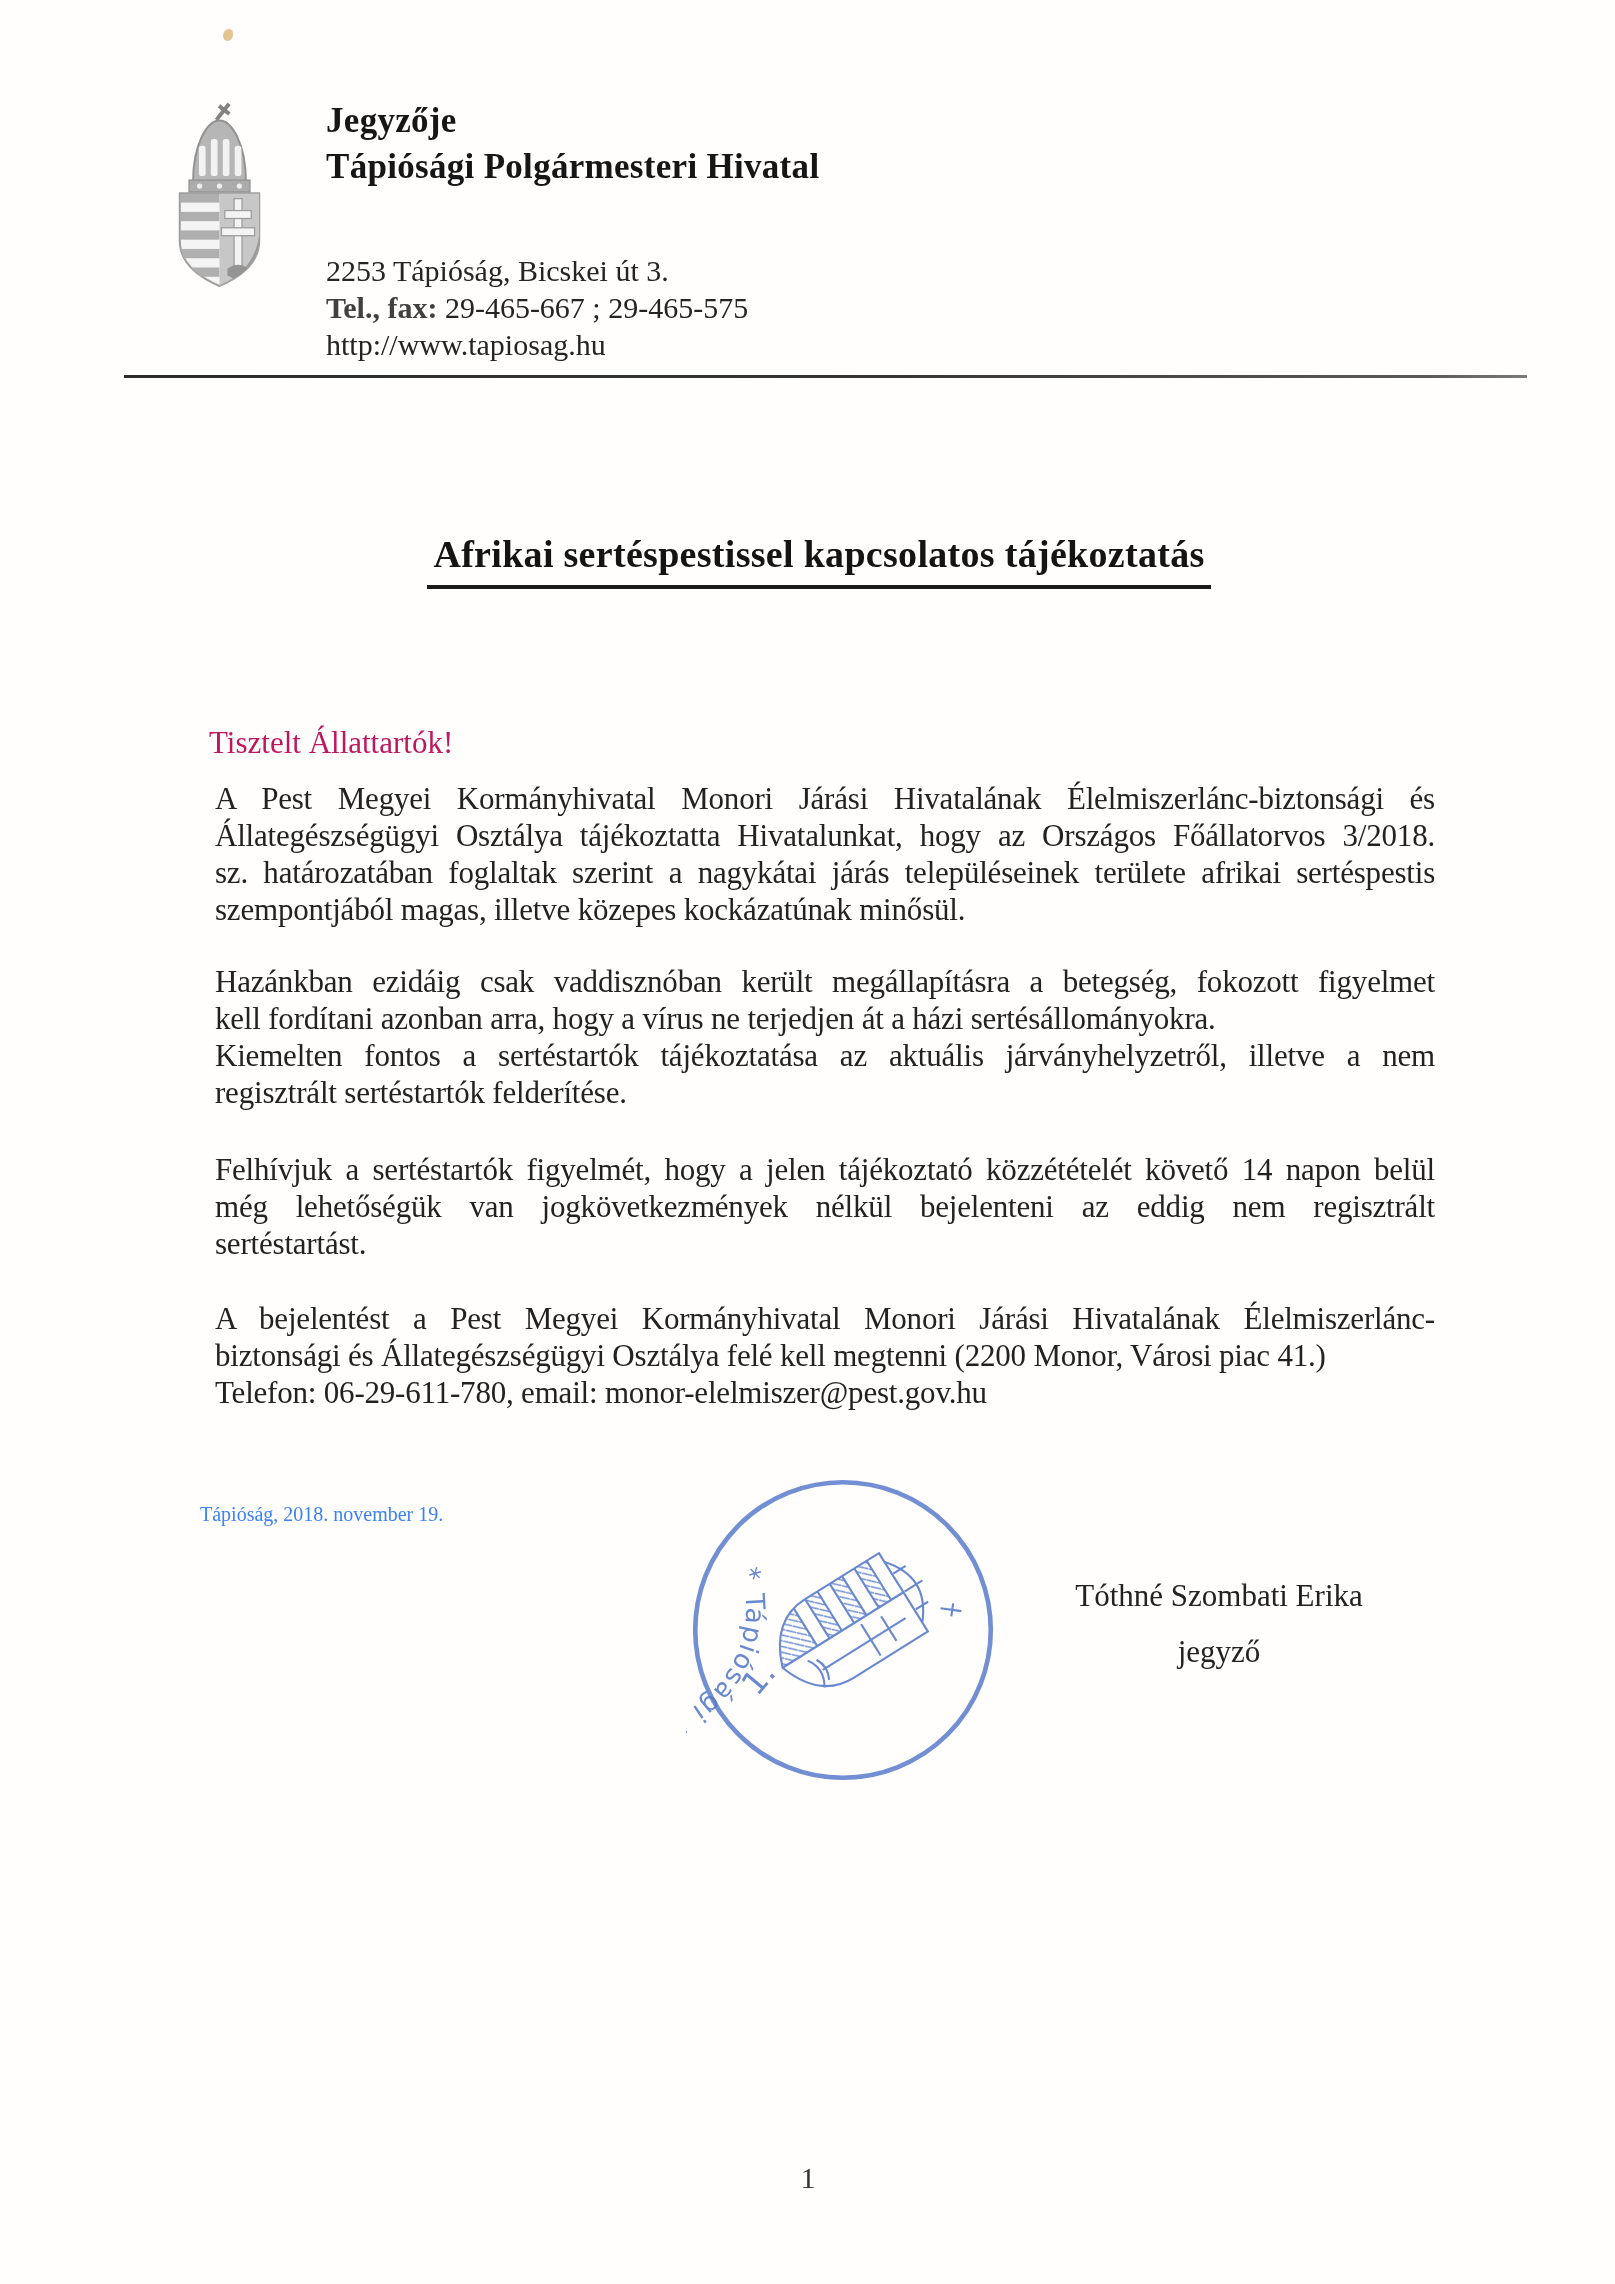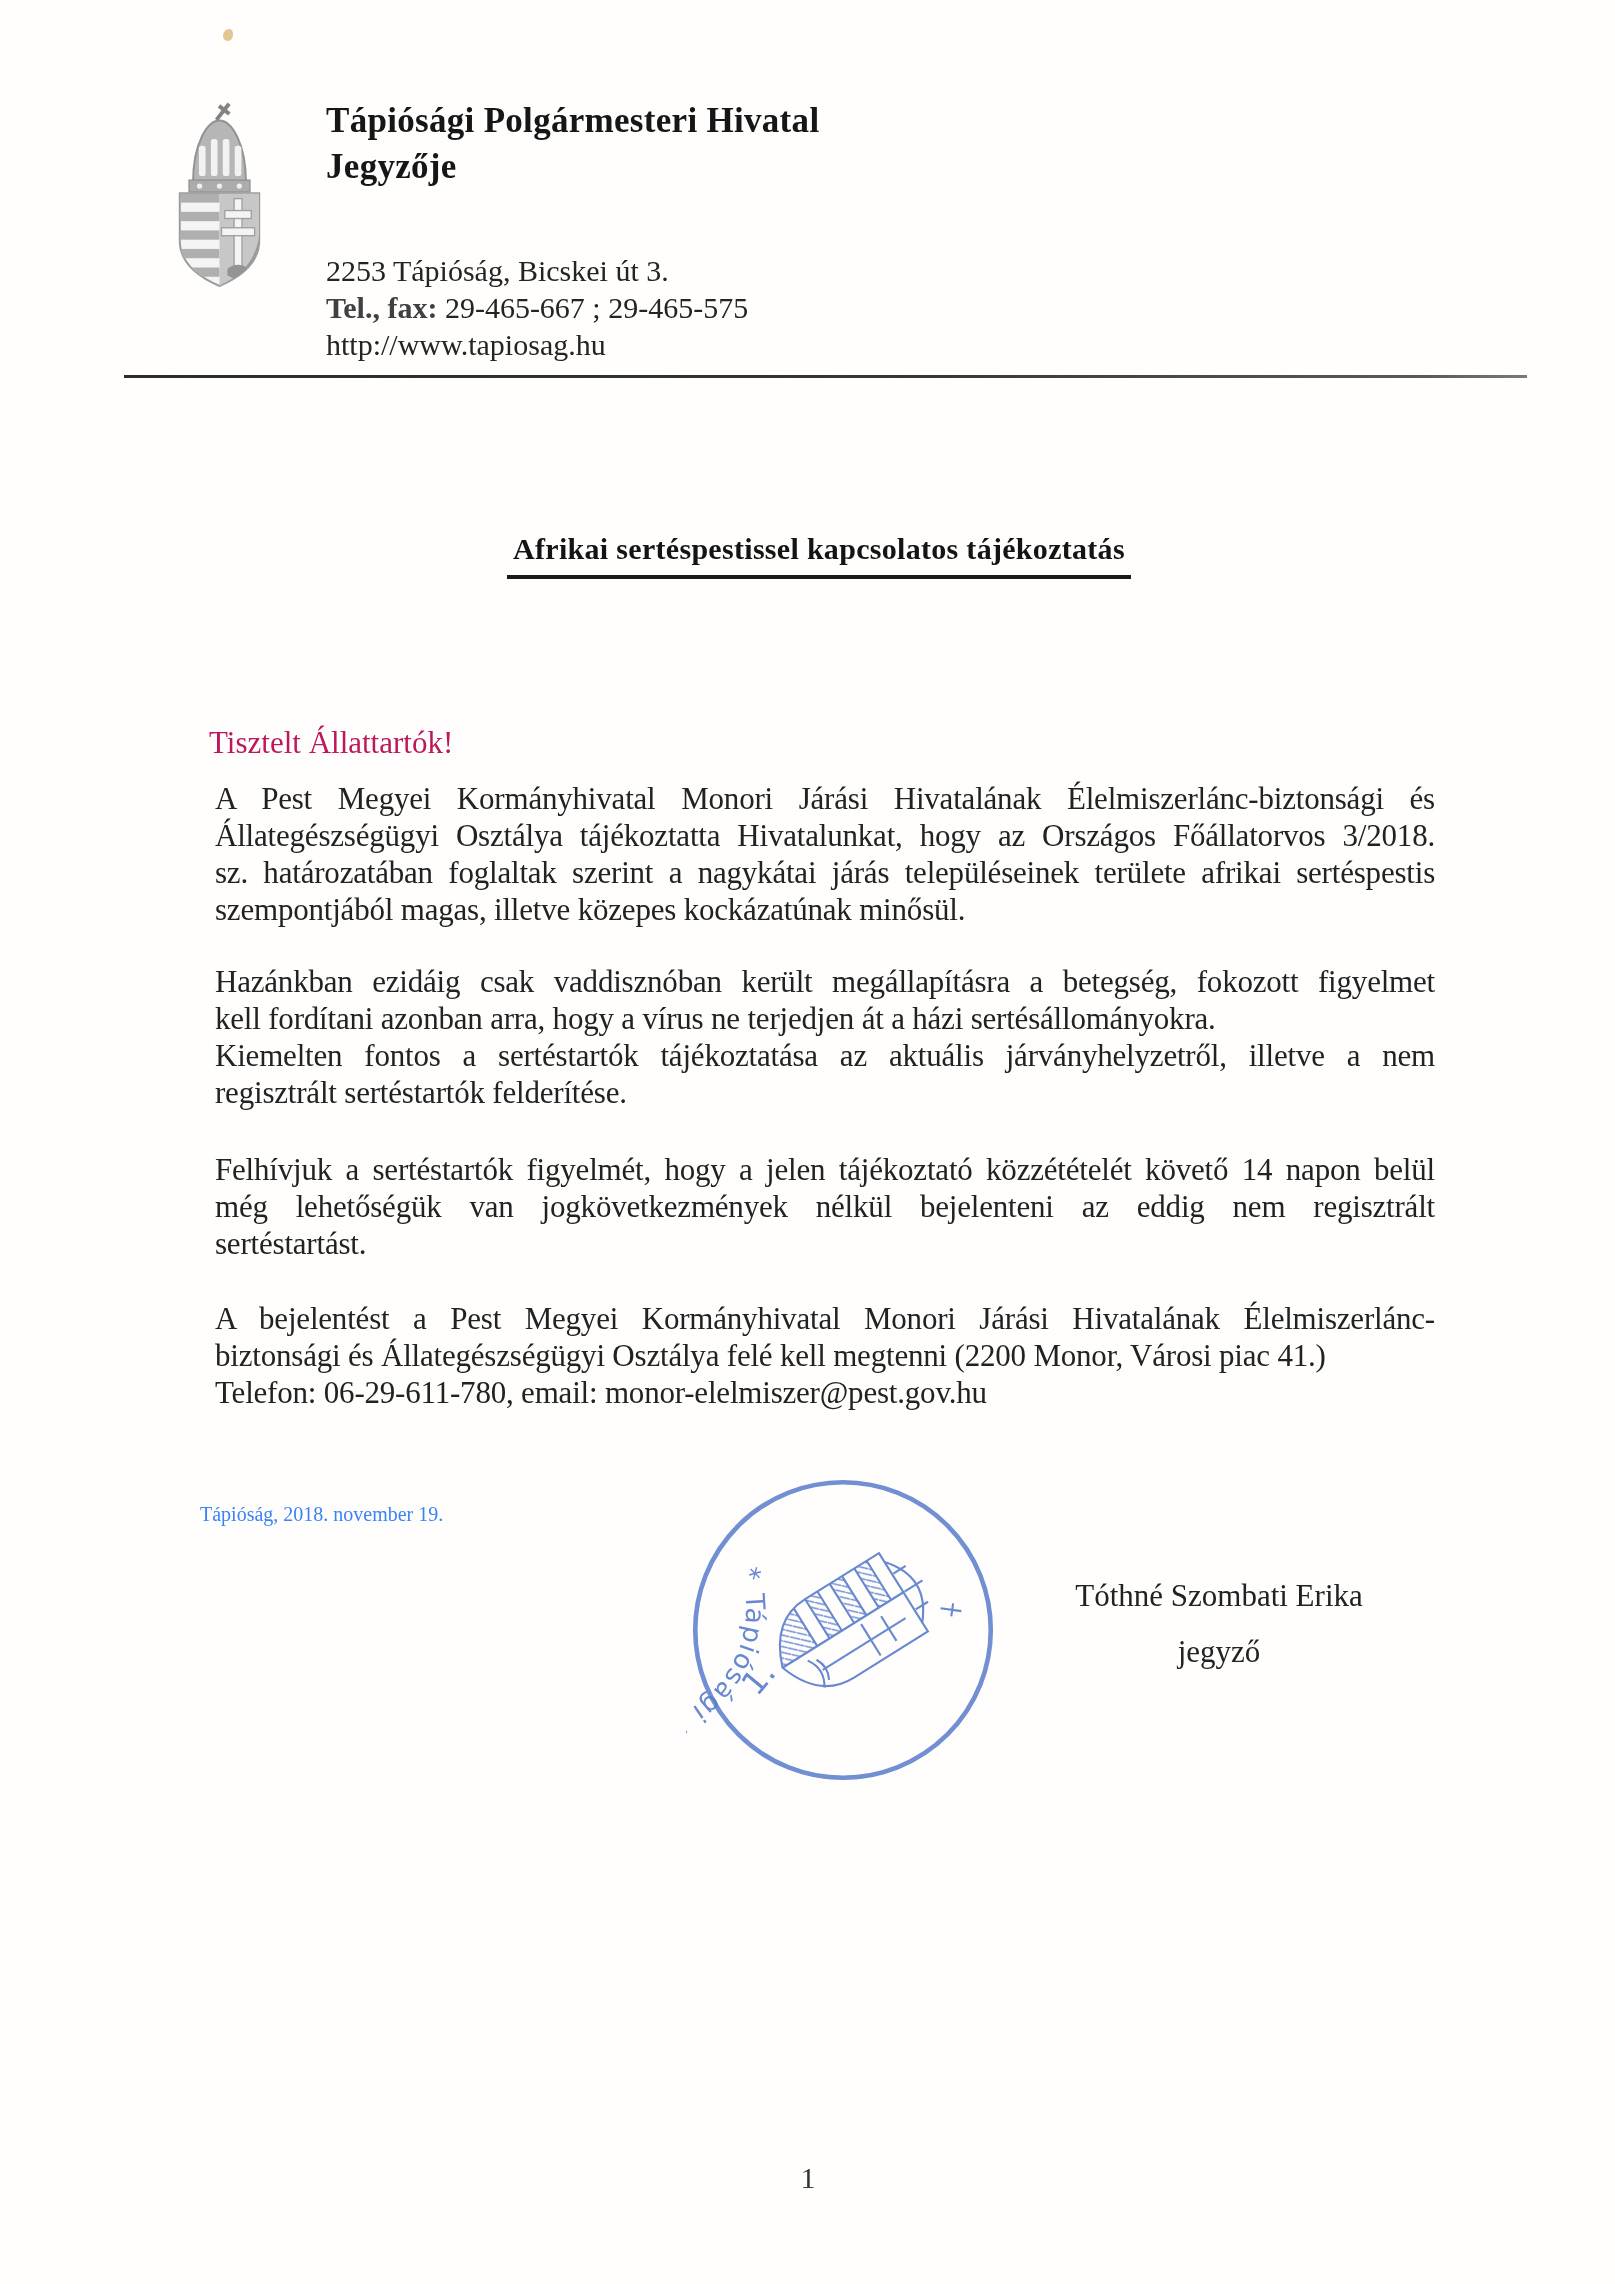--- a/index.html
+++ b/index.html
@@ -16,21 +16,21 @@
   
   .speck{left:223px;top:29px;width:10.4px;height:11.7px;background:#d9b26e;border-radius:60% 40% 55% 45%;opacity:.75;}
   .logo{left:173px;top:98px;width:93px;height:192px;filter:blur(0.4px);opacity:.95;}
   .org-name{left:326px;top:98px;font-size:35px;font-weight:bold;line-height:46px;color:#161616;letter-spacing:0.3px;}
   .hdr-contact{left:326px;top:220px;font-size:30px;line-height:37px;color:#242424;margin-top:32px;}
   .hdr-contact .lbl{font-weight:bold;color:#404040;}
   .u-link{text-decoration:underline;text-decoration-thickness:2px;text-underline-offset:4.6px;}
   .hdr-rule{left:124px;top:375px;width:1403px;height:3.3px;background:linear-gradient(90deg,#2c2c2c 0%,#353535 55%,#5a5a5a 93%,#7a7a7a 100%);}
   
   .title-wrap{left:209px;top:532px;width:1220px;text-align:center;}
-  .title-text{display:inline-block;font-size:30px;font-weight:bold;color:#141414;letter-spacing:0.3px;border-bottom:4.6px solid #1a1a1a;padding:0 6.5px 9px 6.5px;}
+  .title-text{display:inline-block;font-size:38px;font-weight:bold;color:#141414;letter-spacing:0.3px;border-bottom:4.6px solid #1a1a1a;padding:0 6.5px 9px 6.5px;}
   
   .greeting{left:209px;top:725px;font-size:31px;color:#be185d;}
   .block{left:209px;width:1220px;font-size:31px;line-height:37px;letter-spacing:-0.2px;color:#222;margin-left:6px;}
   .block .jl{text-align:justify;text-align-last:justify;}
   .block .ll{text-align:left;text-align-last:left;}
   .b1{top:780px;} .b2{top:963px;} .b3{top:1151px;} .b4{top:1300px;}
   .date-line{left:200px;top:1503px;font-size:20px;color:#3b82f6;}
   
   .stamp{left:686px;top:1473px;width:314px;height:314px;opacity:.92;}
   
@@ -77,22 +77,22 @@
       <g fill="#f4f4f4" stroke="#9a9a9a" stroke-width="2">
         <rect x="92" y="152" width="12" height="110"></rect>
         <rect x="78" y="170" width="40" height="12"></rect>
         <rect x="73" y="196" width="50" height="12"></rect>
       </g>
       <path d="M82,258 Q98,246 114,258 L114,268 Q98,278 82,268 Z" fill="#8f8f8f"></path>
     </g>
   </svg>
 
   <div class="abs org-name">
+    <div>Jegyzője</div>
     <div>Tápiósági Polgármesteri Hivatal</div>
-    <div>Jegyzője</div>
   </div>
 
   <div class="abs hdr-contact">
     <div>2253 Tápióság, Bicskei út 3.</div>
     <div>
       <span class="lbl">Tel., fax:</span>
       <span>29-465-667 ; 29-465-575</span>
     </div>
     <div>http://www.tapiosag.hu</div>
   </div>

